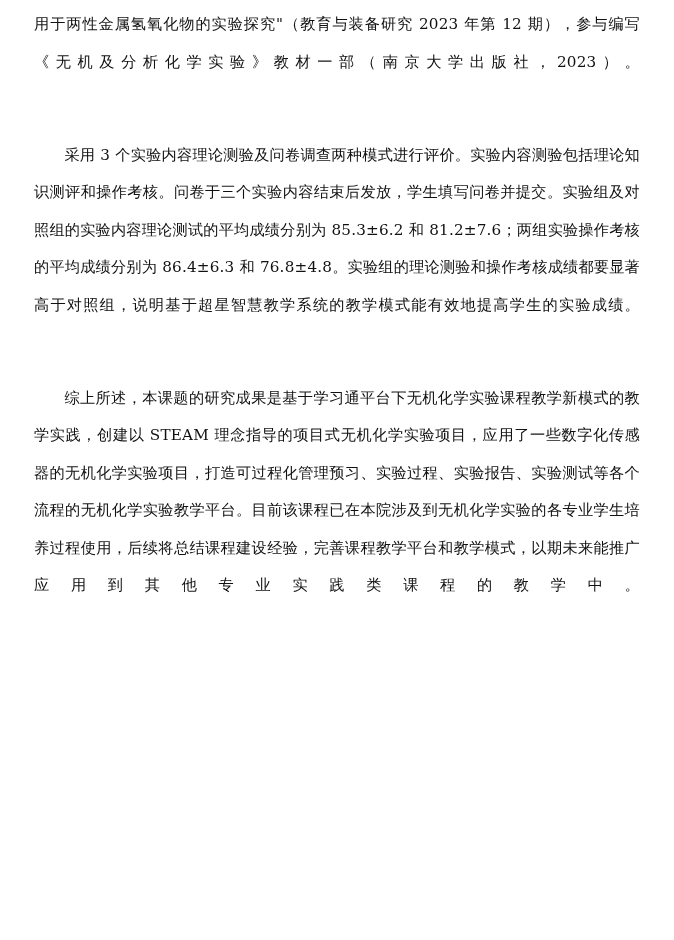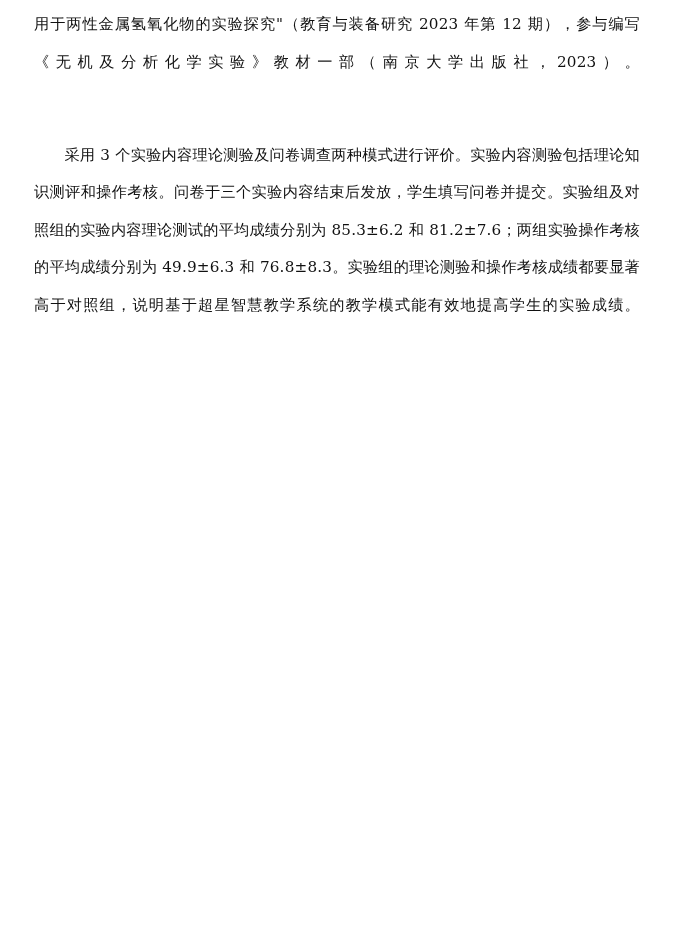--- a/index.html
+++ b/index.html
@@ -46,15 +46,16 @@
     display: inline-block;
     width: 100%;
   }
 </style>
 </head>
 <body>
 
 <div class="page">
   <div class="doc-body">
     <p class="para">用于两性金属氢氧化物的实验探究"（教育与装备研究 2023 年第 12 期），参与编写《无机及分析化学实验》教材一部（南京大学出版社，2023）。</p>
-    <p class="para indent">采用 3 个实验内容理论测验及问卷调查两种模式进行评价。实验内容测验包括理论知识测评和操作考核。问卷于三个实验内容结束后发放，学生填写问卷并提交。实验组及对照组的实验内容理论测试的平均成绩分别为 85.3±6.2 和 81.2±7.6；两组实验操作考核的平均成绩分别为 49.9±6.3 和 76.8±8.3。实验组的理论测验和操作考核成绩都要显著高于对照组，说明基于超星智慧教学系统的教学模式能有效地提高学生的实验成绩。</p>
+    <p class="para indent">采用 3 个实验内容理论测验及问卷调查两种模式进行评价。实验内容测验包括理论知识测评和操作考核。问卷于三个实验内容结束后发放，学生填写问卷并提交。实验组及对照组的实验内容理论测试的平均成绩分别为 85.3±6.2 和 81.2±7.6；两组实验操作考核的平均成绩分别为 86.4±6.3 和 76.8±4.8。实验组的理论测验和操作考核成绩都要显著高于对照组，说明基于超星智慧教学系统的教学模式能有效地提高学生的实验成绩。</p>
+    <p class="para indent">综上所述，本课题的研究成果是基于学习通平台下无机化学实验课程教学新模式的教学实践，创建以 STEAM 理念指导的项目式无机化学实验项目，应用了一些数字化传感器的无机化学实验项目，打造可过程化管理预习、实验过程、实验报告、实验测试等各个流程的无机化学实验教学平台。目前该课程已在本院涉及到无机化学实验的各专业学生培养过程使用，后续将总结课程建设经验，完善课程教学平台和教学模式，以期未来能推广应用到其他专业实践类课程的教学中。</p>
   </div>
 </div>
 
 </body></html>

